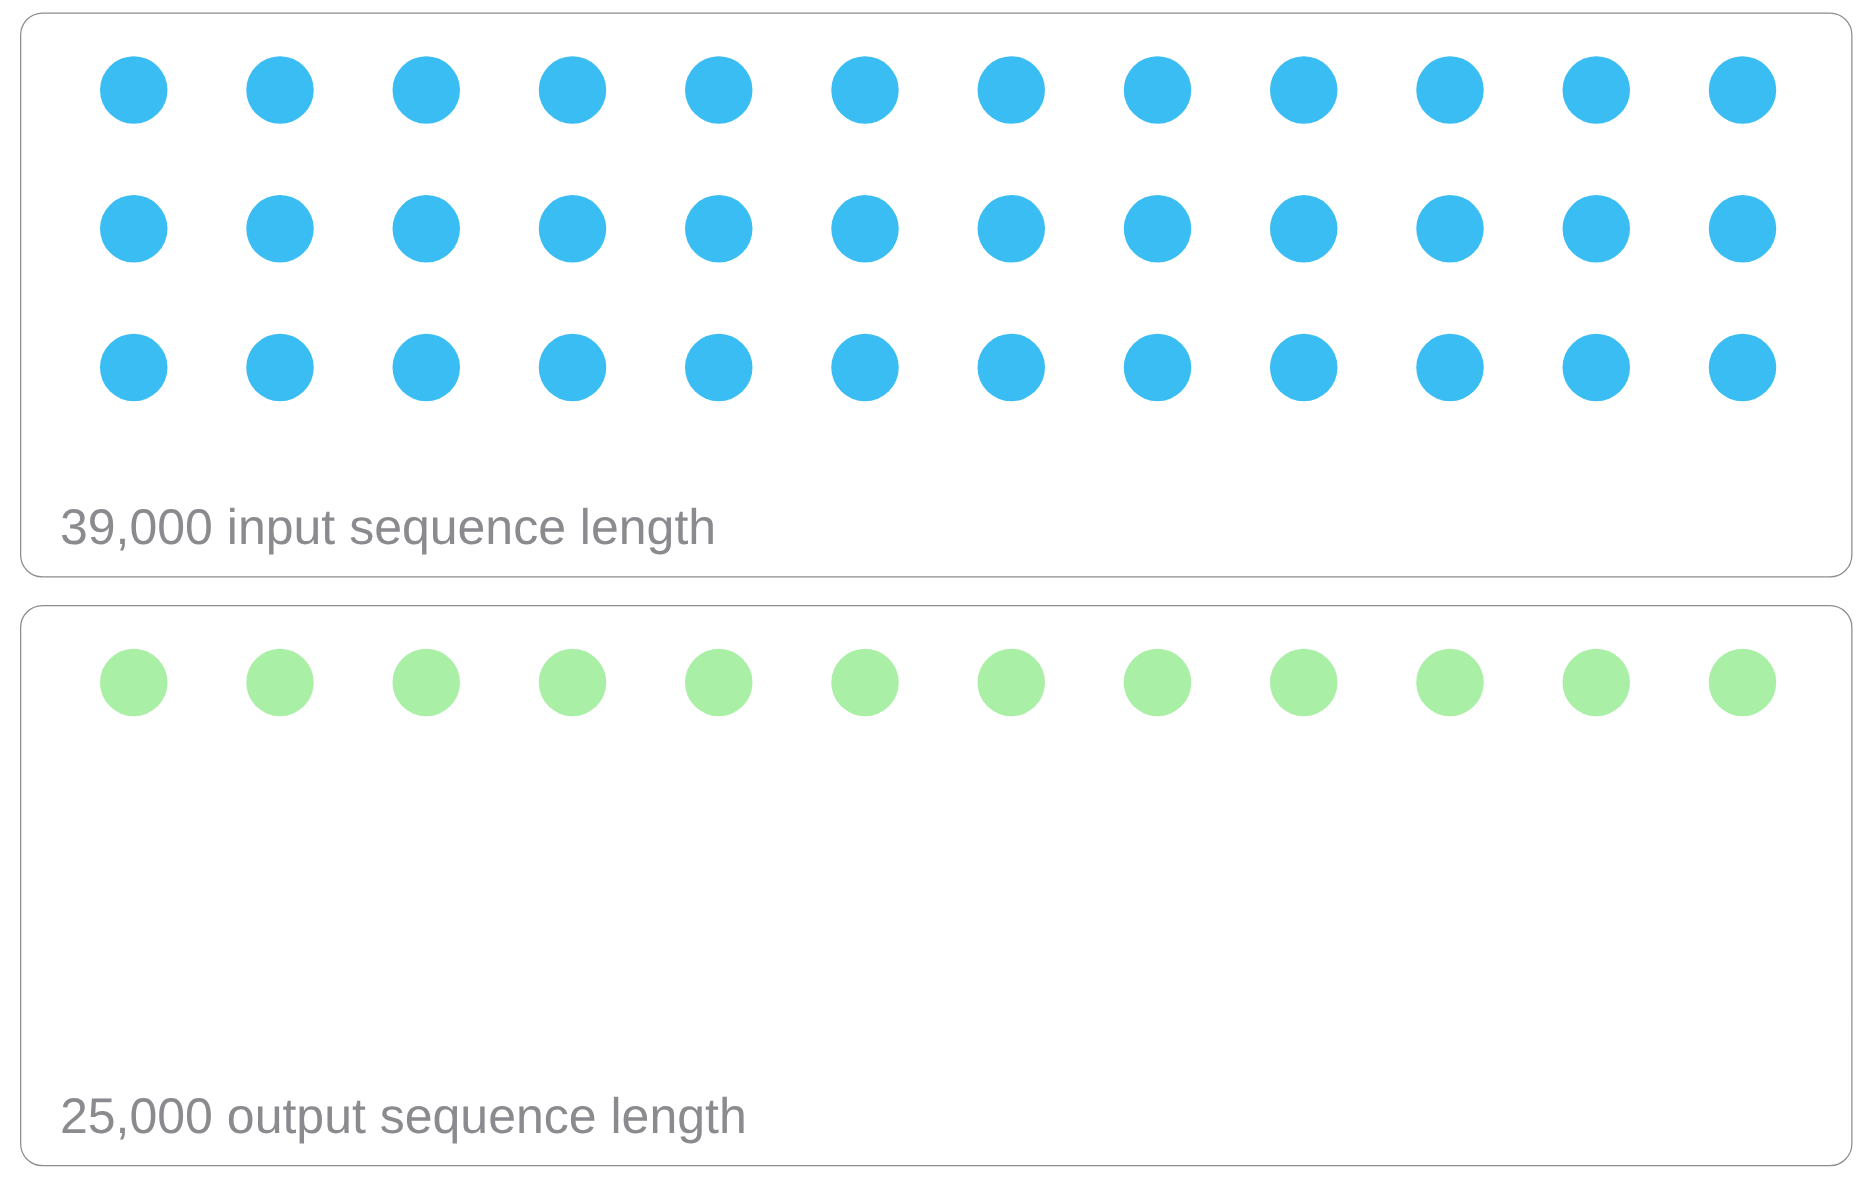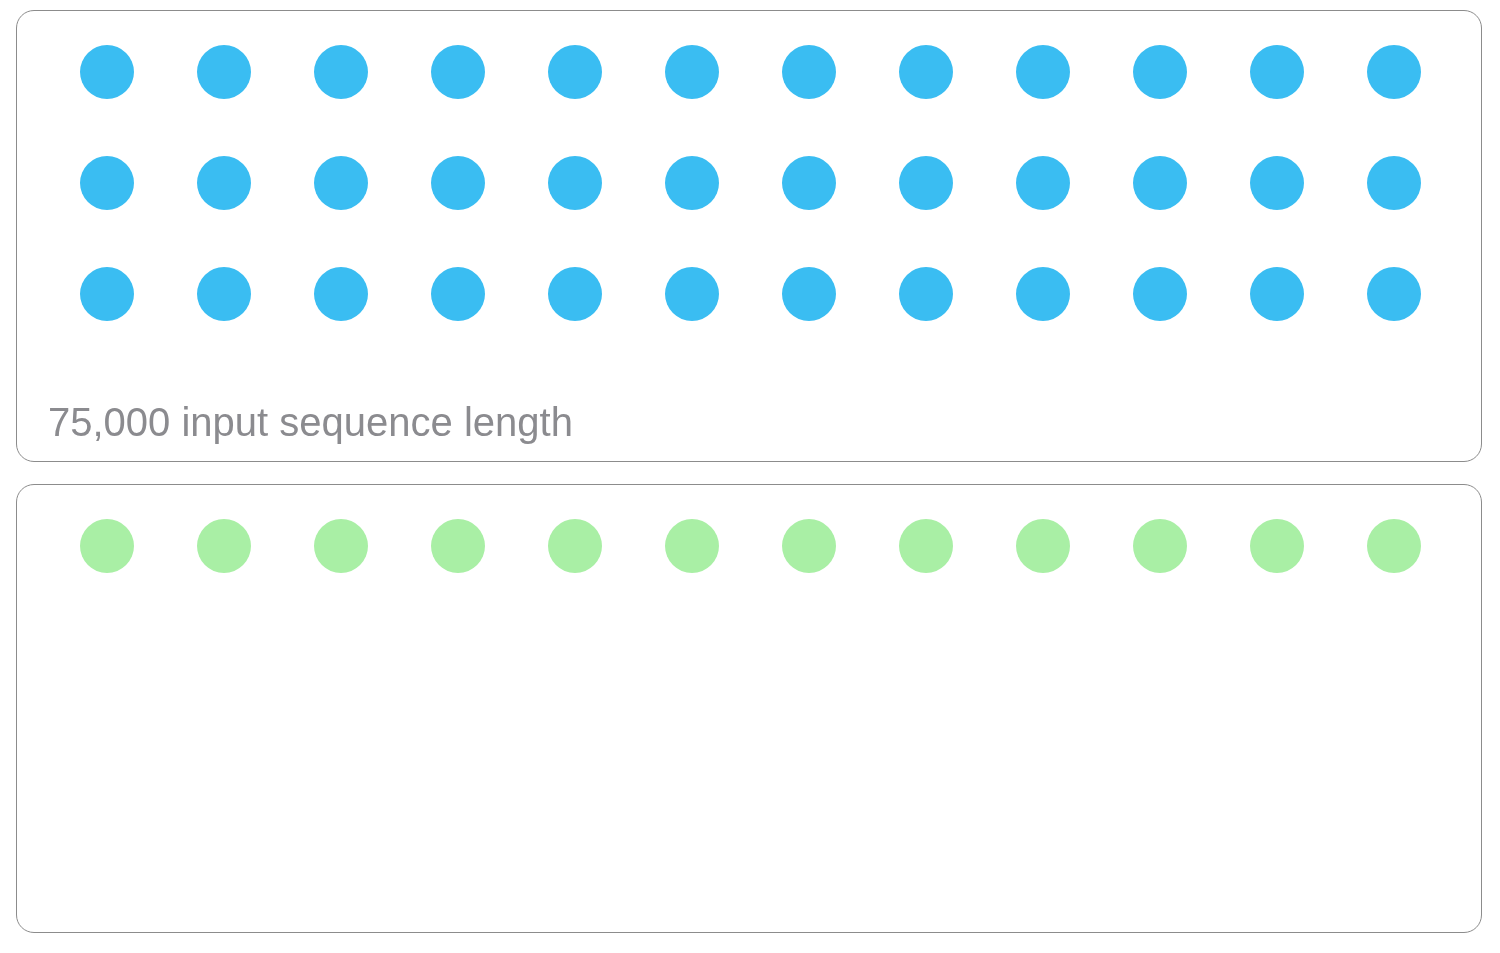--- a/index.html
+++ b/index.html
@@ -90,33 +90,34 @@
         <div class="dot" style="left: 414px; top: 256px; background: rgb(58, 189, 242);"></div>
         <div class="dot" style="left: 531px; top: 256px; background: rgb(58, 189, 242);"></div>
         <div class="dot" style="left: 648px; top: 256px; background: rgb(58, 189, 242);"></div>
         <div class="dot" style="left: 765px; top: 256px; background: rgb(58, 189, 242);"></div>
         <div class="dot" style="left: 882px; top: 256px; background: rgb(58, 189, 242);"></div>
         <div class="dot" style="left: 999px; top: 256px; background: rgb(58, 189, 242);"></div>
         <div class="dot" style="left: 1116px; top: 256px; background: rgb(58, 189, 242);"></div>
         <div class="dot" style="left: 1233px; top: 256px; background: rgb(58, 189, 242);"></div>
         <div class="dot" style="left: 1350px; top: 256px; background: rgb(58, 189, 242);"></div>
       </div>
-    <div class="panel-label">75,000 input sequence length</div>
+    <div class="panel-label">39,000 input sequence length</div>
   </section>
 
   <section class="panel panel-output">
     <div class="dots">
         <div class="dot" style="left: 63px; top: 34px; background: rgb(169, 239, 165);"></div>
         <div class="dot" style="left: 180px; top: 34px; background: rgb(169, 239, 165);"></div>
         <div class="dot" style="left: 297px; top: 34px; background: rgb(169, 239, 165);"></div>
         <div class="dot" style="left: 414px; top: 34px; background: rgb(169, 239, 165);"></div>
         <div class="dot" style="left: 531px; top: 34px; background: rgb(169, 239, 165);"></div>
         <div class="dot" style="left: 648px; top: 34px; background: rgb(169, 239, 165);"></div>
         <div class="dot" style="left: 765px; top: 34px; background: rgb(169, 239, 165);"></div>
         <div class="dot" style="left: 882px; top: 34px; background: rgb(169, 239, 165);"></div>
         <div class="dot" style="left: 999px; top: 34px; background: rgb(169, 239, 165);"></div>
         <div class="dot" style="left: 1116px; top: 34px; background: rgb(169, 239, 165);"></div>
         <div class="dot" style="left: 1233px; top: 34px; background: rgb(169, 239, 165);"></div>
         <div class="dot" style="left: 1350px; top: 34px; background: rgb(169, 239, 165);"></div>
       </div>
+    <div class="panel-label">25,000 output sequence length</div>
   </section>
 
 </div>
 
 </body></html>

